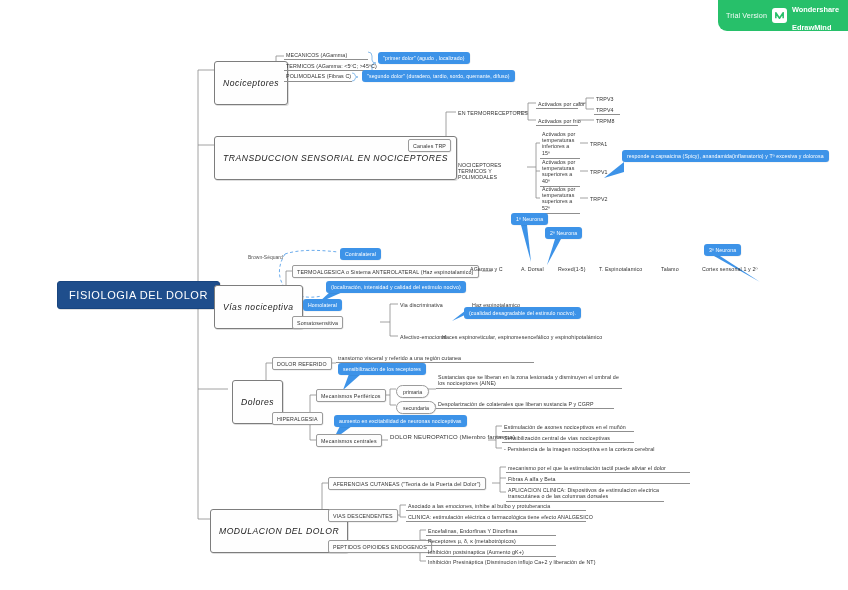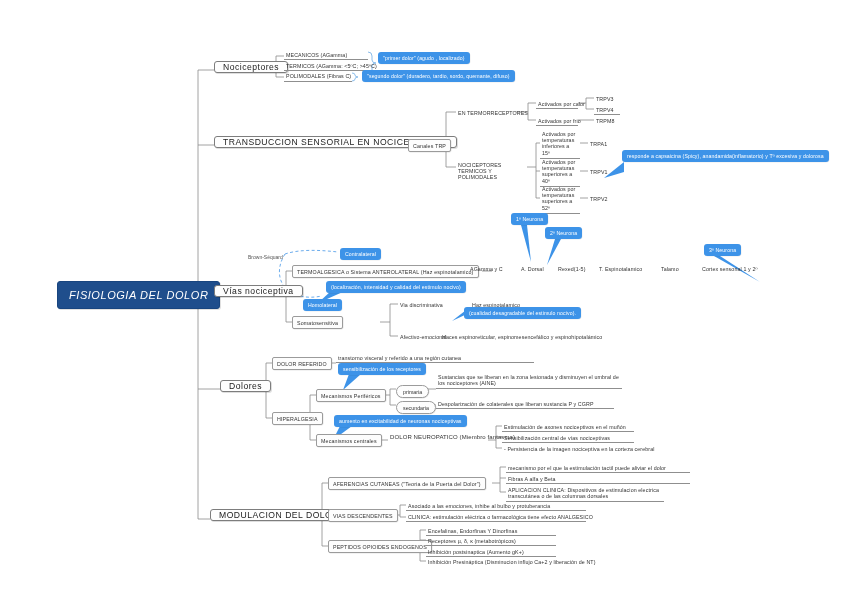--- a/index.html
+++ b/index.html
@@ -15,25 +15,25 @@
   .wm-logo { width:15px; height:15px; background:#fff; border-radius:3px;
              display:flex; align-items:center; justify-content:center; flex:0 0 auto;}
   .wm-logo svg { display:block; }
   .wm-name { color:#fff; font-size:7.4px; line-height:8.6px; font-weight:bold; white-space:nowrap;}
 
   
   .node { position:absolute; white-space:nowrap; }
 
   .root { background:#1f4e8c; color:#fff; border:1px solid #18457f;
           border-radius:3px; font-size:11px; letter-spacing:.55px;
-          padding:7px 11px; box-shadow:1px 1px 0 rgba(0,0,0,.12);font-style:italic; }
+          padding:7px 11px; box-shadow:1px 1px 0 rgba(0,0,0,.12); }
 
   .lvl1 { background:#fefefe; color:#222; border:1px solid #7d7d7d;
           border-radius:3px; font-size:8.6px; letter-spacing:.5px;
-          padding:0 8px; box-shadow:1px 1px 0 rgba(0,0,0,.13); }
+          padding:16px 8px; box-shadow:1px 1px 0 rgba(0,0,0,.13);font-style:italic; }
 
   .lvl2 { background:#fdfdfd; color:#333; border:1px solid #9b9b9b;
           border-radius:2px; font-size:5.3px; letter-spacing:.15px;
           padding:2.5px 4px; box-shadow:.5px .5px 0 rgba(0,0,0,.10); }
 
   .lvl2r { background:#fdfdfd; color:#333; border:1px solid #9b9b9b;
            border-radius:8px; font-size:5.3px; padding:2.5px 6px;
            box-shadow:.5px .5px 0 rgba(0,0,0,.10); }
 
   
@@ -185,20 +185,32 @@
       <polygon points="521,225 527,225 531,262"></polygon>
       <polygon points="555,239 561,239 547,265"></polygon>
       <polygon points="714,256 720,256 760,282"></polygon>
       <polygon points="331,291 345,291 318,303"></polygon>
       <polygon points="349,374 361,374 343,390"></polygon>
       <polygon points="470,307 482,307 452,321"></polygon>
       <polygon points="340,426 352,426 333,440"></polygon>
     </g>
   </svg>
 
+  <div class="wm">
+    <span class="wm-trial">Trial Version</span>
+    <span class="wm-logo">
+      <svg width="11" height="11" viewBox="0 0 12 12">
+          <path d="M2 9V3l4 6 4-6v6" stroke="#27c06a" stroke-width="1.7" fill="none" stroke-linejoin="round"></path>
+        </svg>
+    </span>
+    <span>
+      <span class="wm-name">Wondershare</span><br>
+      <span class="wm-name">EdrawMind</span>
+    </span>
+  </div>
 
   <div class="node root" style="left:57px; top:281px;">FISIOLOGIA DEL DOLOR</div>
 
   <div class="node lvl1" style="left:214px; top:61px;">Nociceptores</div>
 
   <div class="node leaf" style="left:284px; top:50px; width:84px;">MECANICOS (AGamma)</div>
   <div class="node leaf" style="left:284px; top:61px; width:84px;">TERMICOS (AGamma: &lt;5ºC; &gt;45ºC)</div>
   <div class="node leaf" style="left:284px; top:71.5px; width:68px;">POLIMODALES (Fibras C)</div>
 
   <div class="cal" style="left:378px; top:52px;">"primer dolor" (agudo , localizado)</div>
@@ -252,21 +264,21 @@
   <div class="node leaf nb" style="left:519px; top:264px;">A. Dorsal</div>
   <div class="node leaf nb" style="left:556px; top:264px;">Rexed(1-5)</div>
   <div class="node leaf nb" style="left:597px; top:264px;">T. Espinotalamico</div>
   <div class="node leaf nb" style="left:659px; top:264px;">Talamo</div>
   <div class="node leaf nb" style="left:700px; top:264px;">Cortex sensorial 1 y 2º</div>
 
   <div class="cal" style="left:511px; top:213px;">1º Neurona</div>
   <div class="cal" style="left:545px; top:227px;">2º Neurona</div>
   <div class="cal" style="left:704px; top:244px;">3º Neurona</div>
 
-  <div class="node lvl1" style="left:220px; top:380px;">Dolores</div>
+  <div class="node lvl1" style="left:232px; top:380px;">Dolores</div>
 
   <div class="node lvl2" style="left:272px; top:357px;">DOLOR REFERIDO</div>
   <div class="node leaf" style="left:336px; top:353px; width:198px;">transtorno visceral y referido a una región cutanea</div>
 
   <div class="node lvl2" style="left:272px; top:412px;">HIPERALGESIA</div>
 
   <div class="node lvl2" style="left:316px; top:389px;">Mecanismos Periféricos</div>
   <div class="cal" style="left:338px; top:363px;">sensibilización de los receptores</div>
 
   <div class="node lvl2r" style="left:396px; top:385px;">primaria</div>

